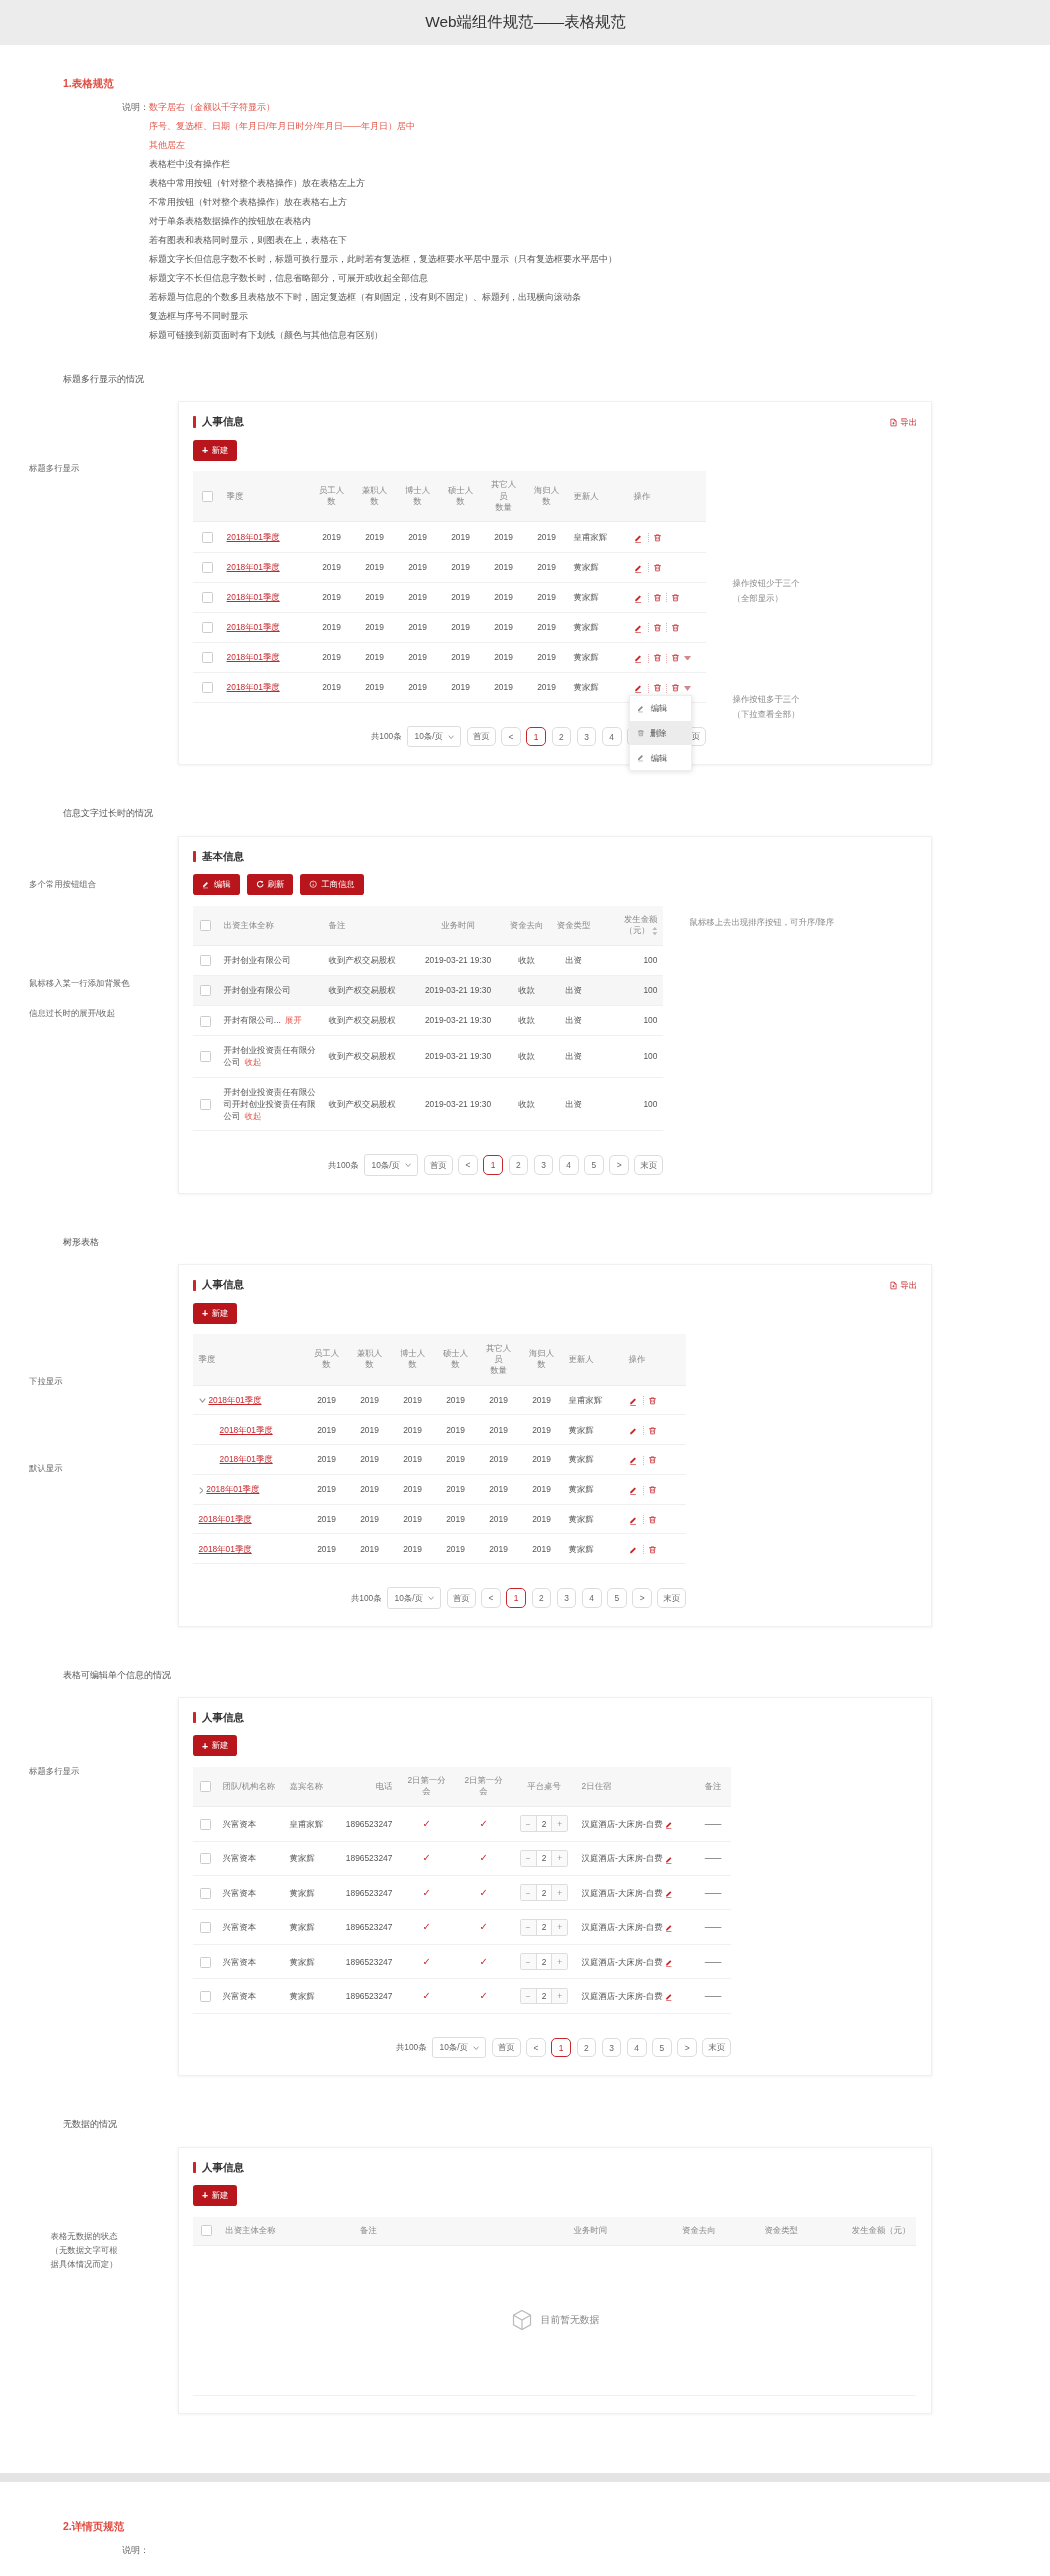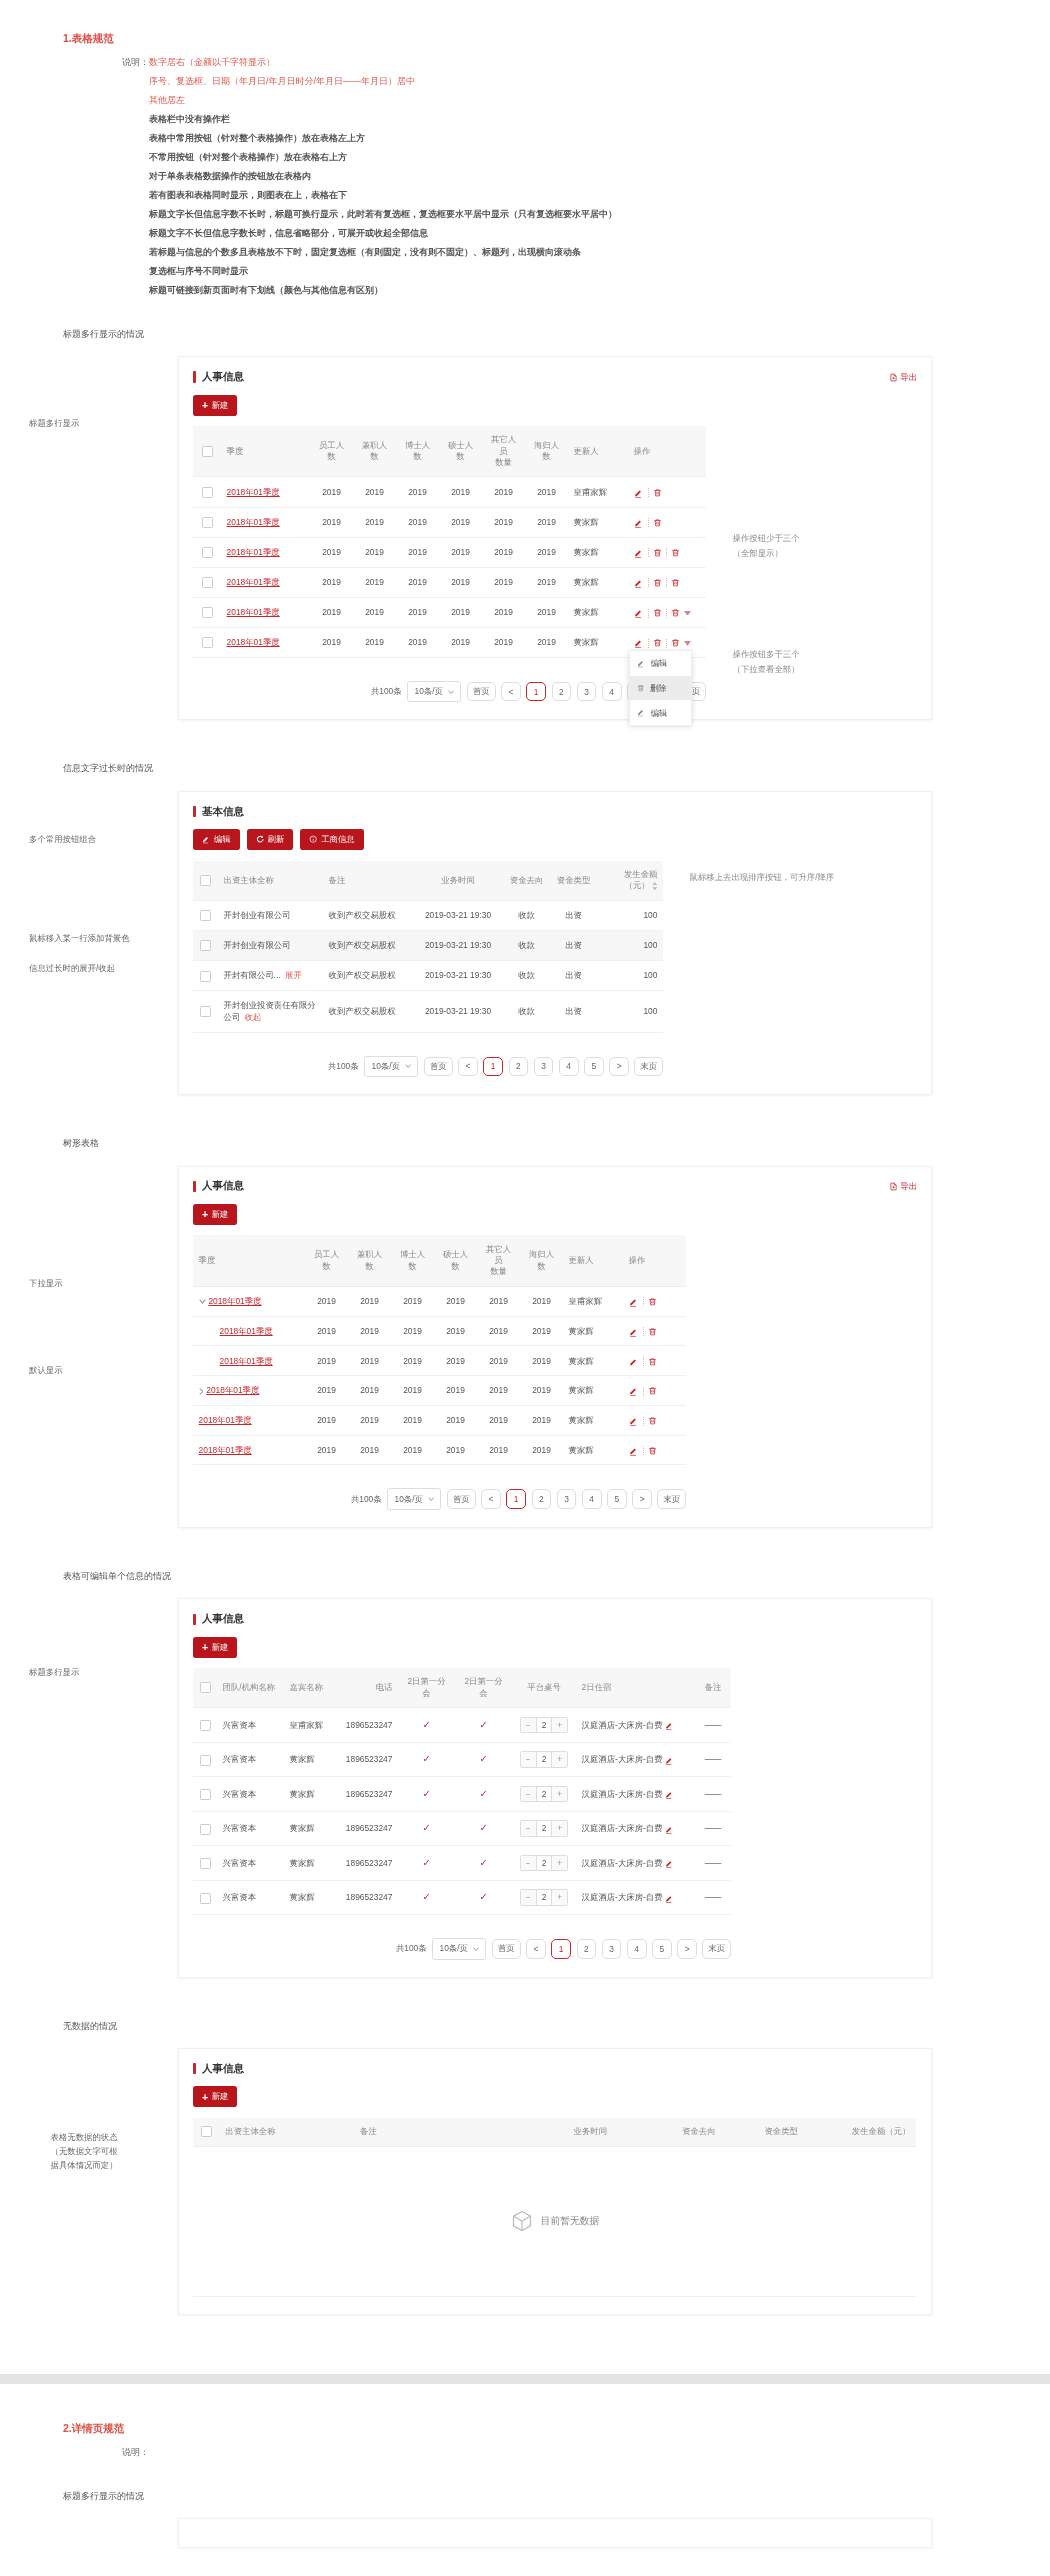--- a/index.html
+++ b/index.html
@@ -5,21 +5,21 @@
   html,body{margin:0;padding:0;background:#fff;font-family:"Liberation Sans","DejaVu Sans",sans-serif;color:#333;}
   .page{width:1051px;position:relative;background:#fff;}
   .topbar{height:45px;background:#ececec;display:flex;align-items:center;justify-content:center;}
   .topbar .title{font-size:15.4px;color:#333;}
   main{padding-bottom:56px;}
   .h-red{color:#e14b41;font-size:10.5px;font-weight:bold;margin:32px 0 7px 63px;}
   .notes{display:flex;margin-left:122px;font-size:9px;line-height:19px;}
   .notes .lbl{color:#666;flex:none;}
   .notes .lines span{display:block;}
   .note-red{color:#e2574d;}
-  .note-grey{color:#555;font-weight:bold;}
+  .note-grey{color:#555;}
   .sec-h{color:#555;font-size:9px;margin:28px 0 0 63px;}
   .example{display:flex;margin-top:15.4px;align-items:flex-start;}
   .side{width:178px;flex:none;position:relative;min-height:28px;}
   .s-lbl{position:absolute;left:29px;width:143px;font-size:8.4px;color:#666;line-height:14px;}
   .card{width:754px;background:#fff;border:0.7px solid #f0f0f0;box-shadow:0 0.7px 3.5px rgba(0,0,0,.07);padding:11.2px 14px 17px;box-sizing:border-box;position:relative;}
   .p-head{display:flex;justify-content:space-between;height:17px;}
   .p-title{display:flex;align-items:center;font-size:10.5px;font-weight:bold;color:#333;}
   .bar{width:2.8px;height:11.2px;background:#c9262c;margin-right:6.3px;border-radius:0.7px;}
   .export{color:#c9262c;font-size:8.4px;display:inline-flex;align-items:center;gap:2px;cursor:pointer;}
   .btn-row{margin:9px 0 10.5px;display:flex;gap:7px;}
@@ -57,20 +57,23 @@
   .band{height:9.8px;background:#e4e4e4;width:1051px;margin:59px 0 38px;}
   .tree-caret{display:inline-flex;margin-right:2.8px;vertical-align:middle;cursor:pointer;}
   .indent{display:inline-block;width:21px;}
   .out-anno{width:112px;flex:none;position:relative;font-size:8.4px;color:#8a8a8a;}
 </style>
 </head>
 <body>
 
 <div class="page">
 
+  <div class="topbar">
+    <div class="title">Web端组件规范——表格规范</div>
+  </div>
 
   <main>
 
     <div class="h-red">1.表格规范</div>
     <div class="notes">
       <span class="lbl">说明：</span>
       <div class="lines">
         <span class="note-red">数字居右（金额以千字符显示）</span>
         <span class="note-red">序号、复选框、日期（年月日/年月日时分/年月日——年月日）居中</span>
         <span class="note-red">其他居左</span>
@@ -451,20 +454,29 @@
                 </tr>
                 <tr>
                   <td><span class="cb"></span></td>
                   <td class="al"><span>开封创业投资责任有限分公司</span><span class="toggle">收起</span></td>
                   <td class="al">收到产权交易股权</td>
                   <td>2019-03-21 19:30</td>
                   <td>收款</td>
                   <td>出资</td>
                   <td style="text-align:right">100</td>
                 </tr>
+                <tr>
+                  <td><span class="cb"></span></td>
+                  <td class="al"><span>开封创业投资责任有限公司开封创业投资责任有限公司</span><span class="toggle">收起</span></td>
+                  <td class="al">收到产权交易股权</td>
+                  <td>2019-03-21 19:30</td>
+                  <td>收款</td>
+                  <td>出资</td>
+                  <td style="text-align:right">100</td>
+                </tr>
               </tbody>
             </table>
             <div class="pager">
               <span>共100条</span>
               <span class="pg-sel">
                   <span>10条/页</span>
                   <svg width="6.3" height="4.2" viewBox="0 0 9 6" fill="none" stroke="#999" stroke-width="1.4">
                     <path d="M1 1l3.5 4L8 1"></path>
                   </svg>
                 </span>

